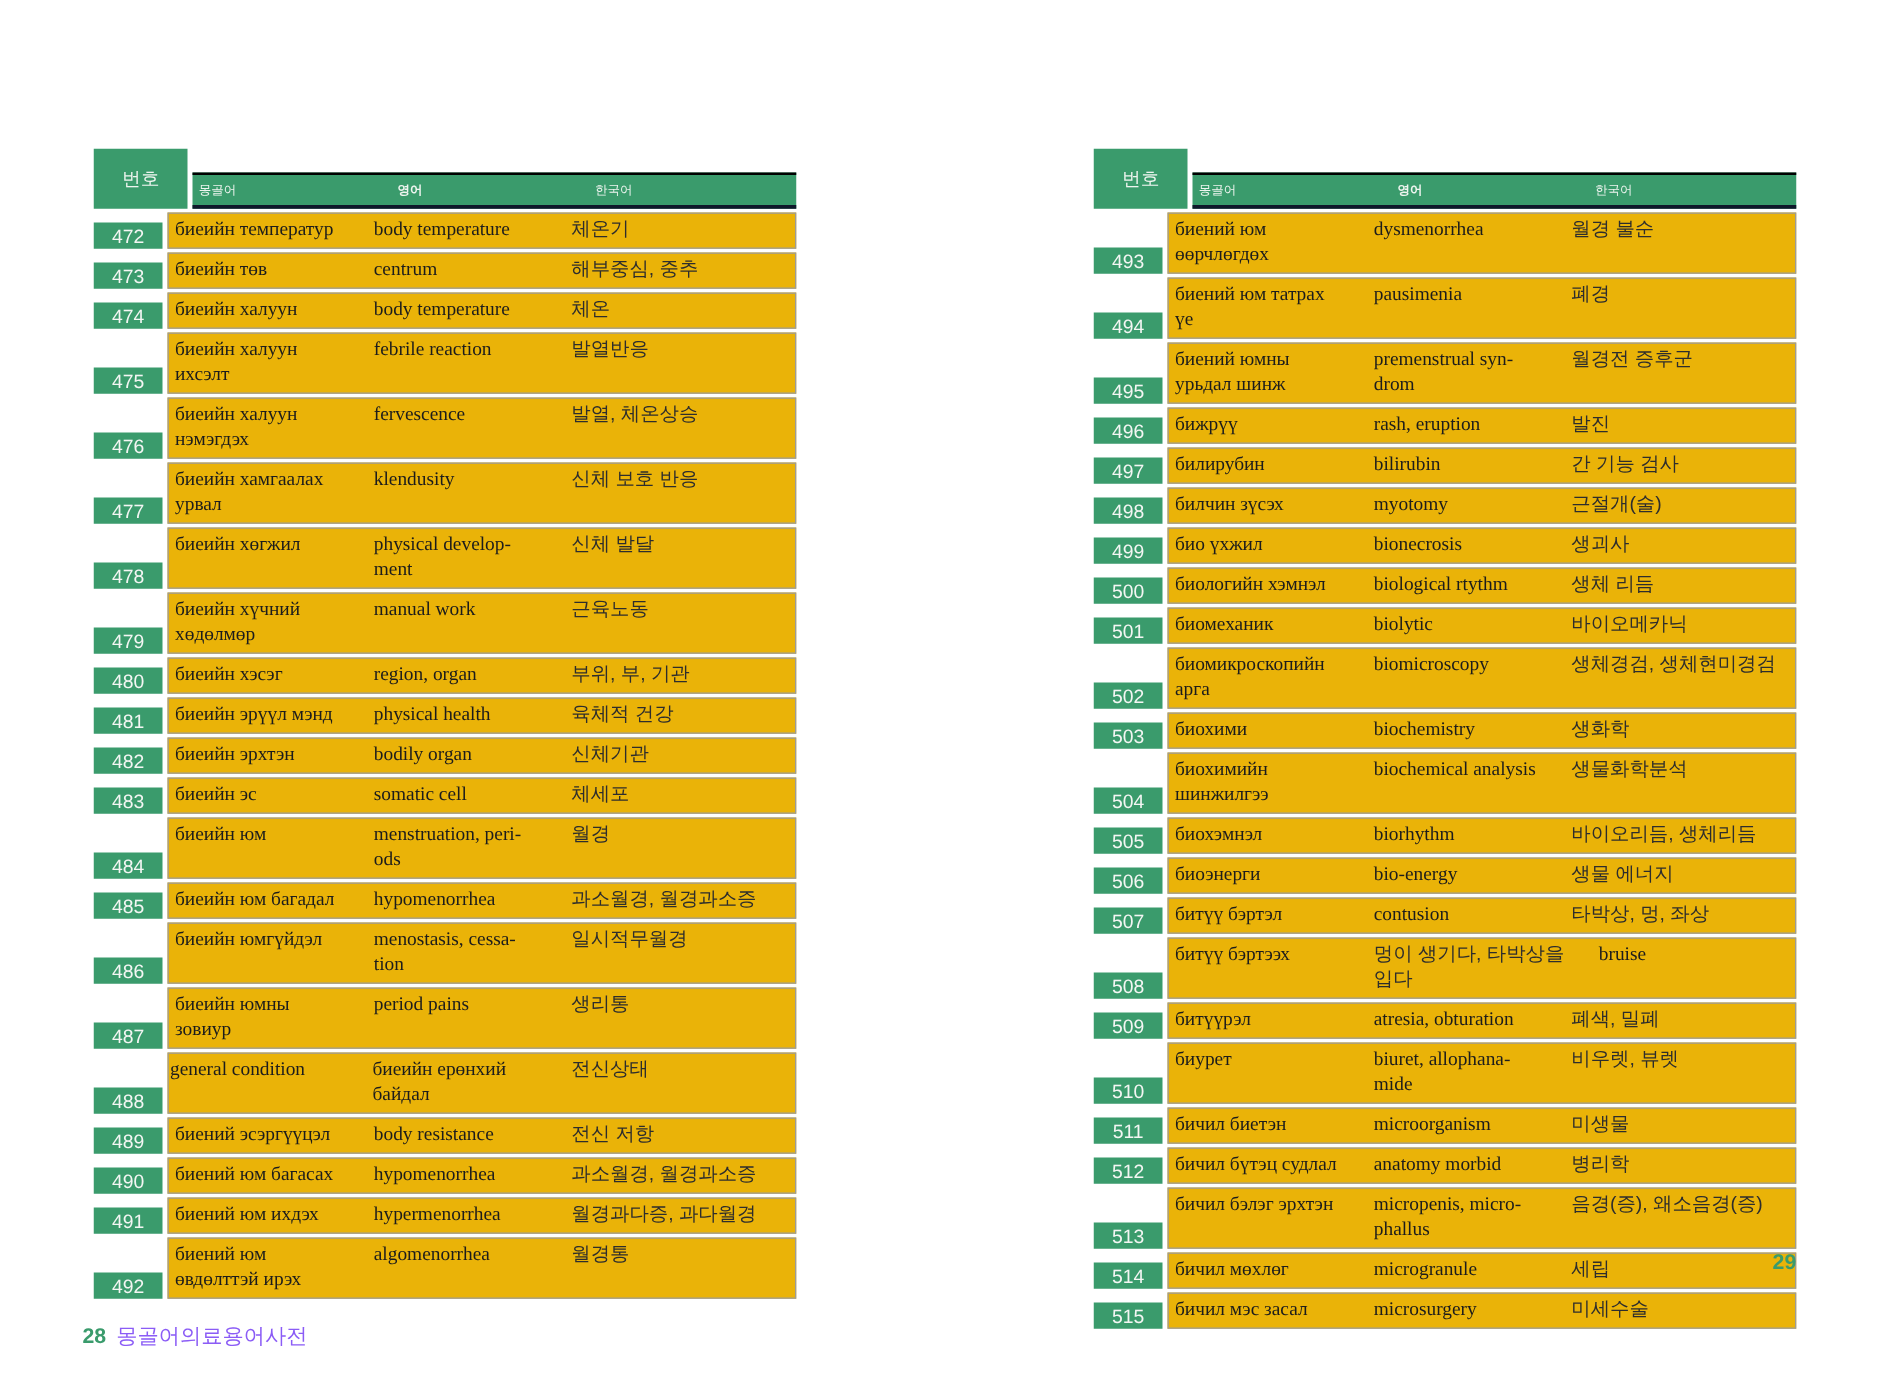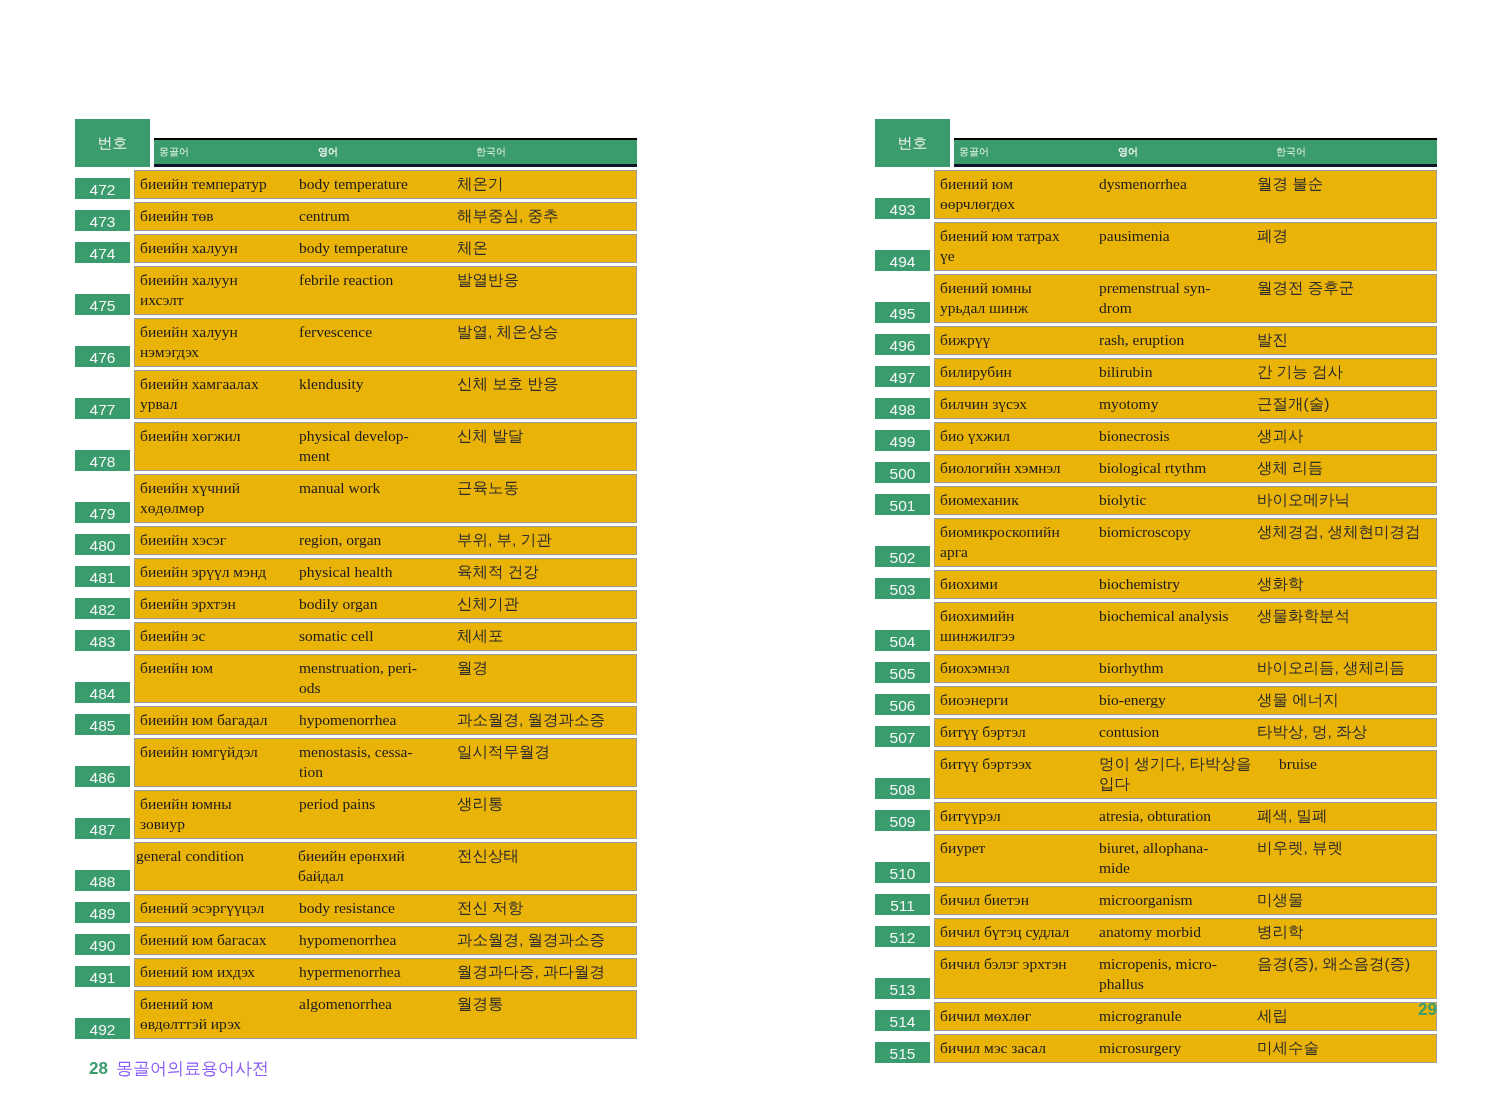--- a/index.html
+++ b/index.html
@@ -46,21 +46,21 @@
   .cell{
     padding:3px 4px 4px 5px;
     font-size:15.5px;line-height:20px;
     white-space:pre-line;color:var(--ink);
   }
   .cell.mn{width:163px;font-family:"Liberation Serif",serif;}
   .cell.en{width:158px;font-family:"Liberation Serif",serif;padding-left:1px;}
   .cell.ko{flex:1;font-family:"Liberation Sans",sans-serif;padding-left:1px;color:var(--ko-ink);}
 
   .footer-left{
-    position:absolute;left:89px;top:1057px;
+    position:absolute;left:66px;top:1057px;
     font-size:17px;display:flex;gap:8px;align-items:baseline;
   }
   .footer-left .pg{color:var(--green);font-weight:bold;}
   .footer-left .ttl{color:#8b5cf6;}
   .footer-right{
     position:absolute;left:875px;top:1000px;width:562px;
     text-align:right;color:var(--green);font-weight:bold;font-size:17px;
   }
 </style>
 </head>

